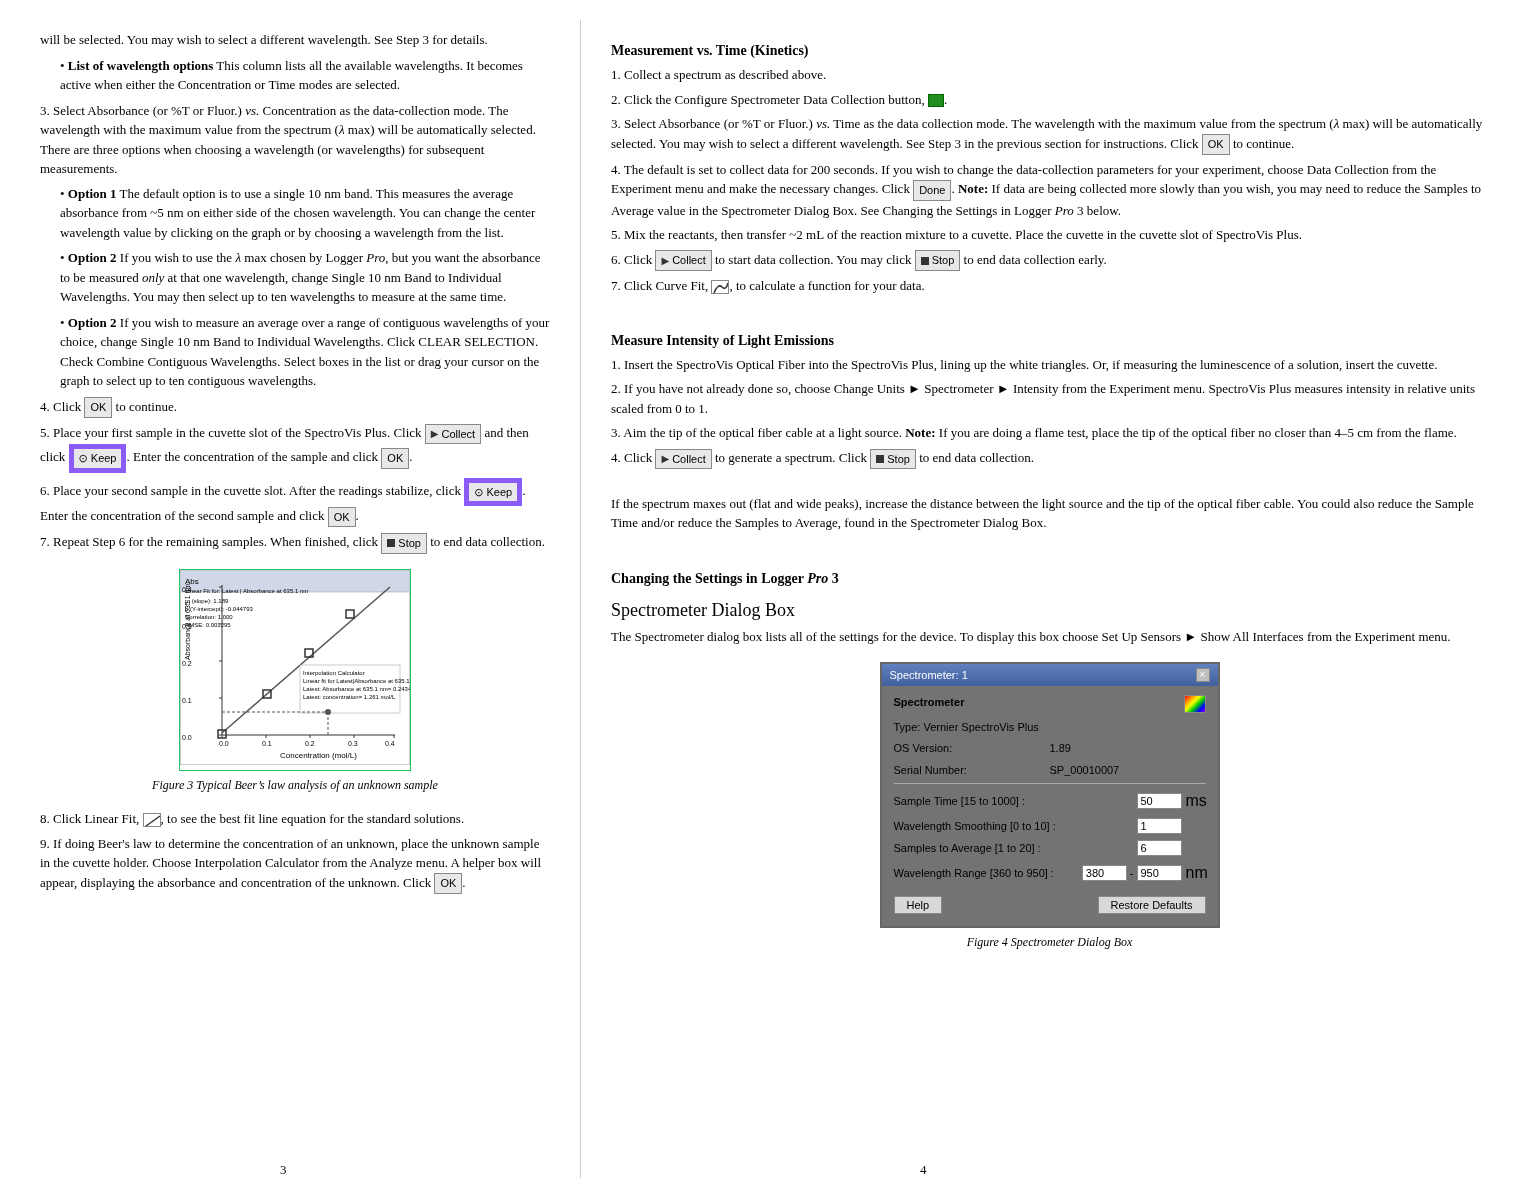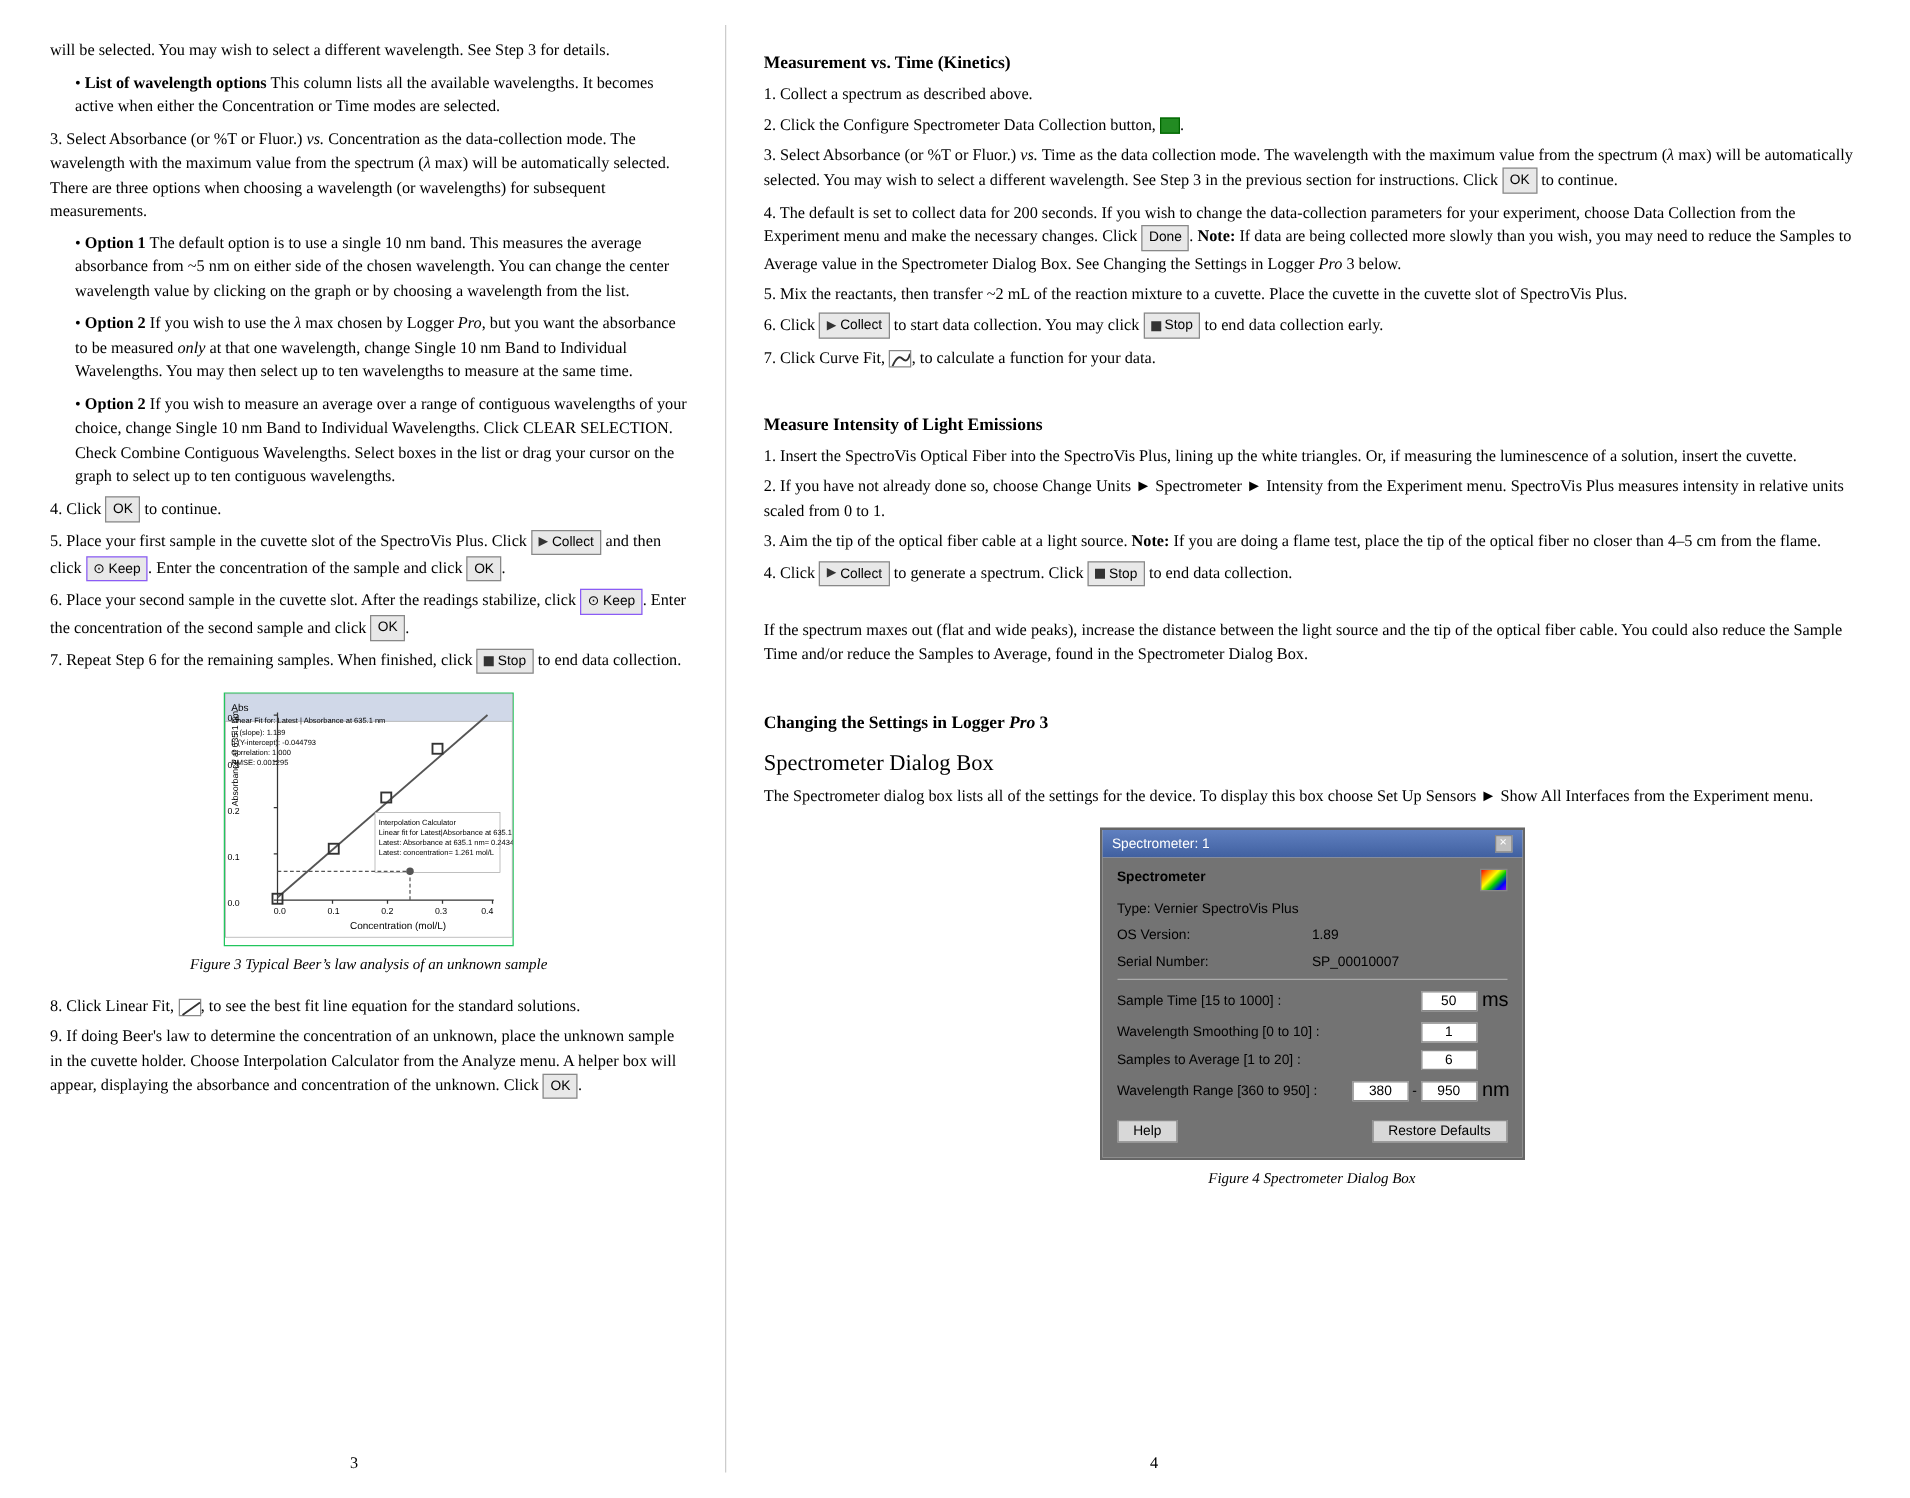--- a/index.html
+++ b/index.html
@@ -97,21 +97,21 @@
       display: inline-block;
       width: 8px;
       height: 8px;
       background: #333;
       margin-right: 3px;
       vertical-align: middle;
     }
     .keep-btn {
       display: inline-flex;
       align-items: center;
-      border: 1px solid #8b5cf6;
+      border: 5px solid #8b5cf6;
       padding: 1px 5px;
       font-size: 11px;
       font-family: Arial, sans-serif;
       background: #e8e8e8;
       vertical-align: middle;
       white-space: nowrap;
     }
     .figure-container {
       text-align: center;
       margin: 15px 0;
@@ -175,21 +175,21 @@
     .dialog-label {
       font-size: 11px;
       flex: 1;
     }
     .dialog-input {
       border: 1px solid #888;
       background: white;
       width: 45px;
       padding: 1px 3px;
       font-size: 11px;
-      text-align: center;
+      text-align: left;
     }
     .dialog-unit {
       margin-left: 4px;
       font-size: 16px;
       width: 20px;
     }
     .dialog-section-label {
       font-weight: bold;
       font-size: 11px;
       margin-bottom: 3px;

